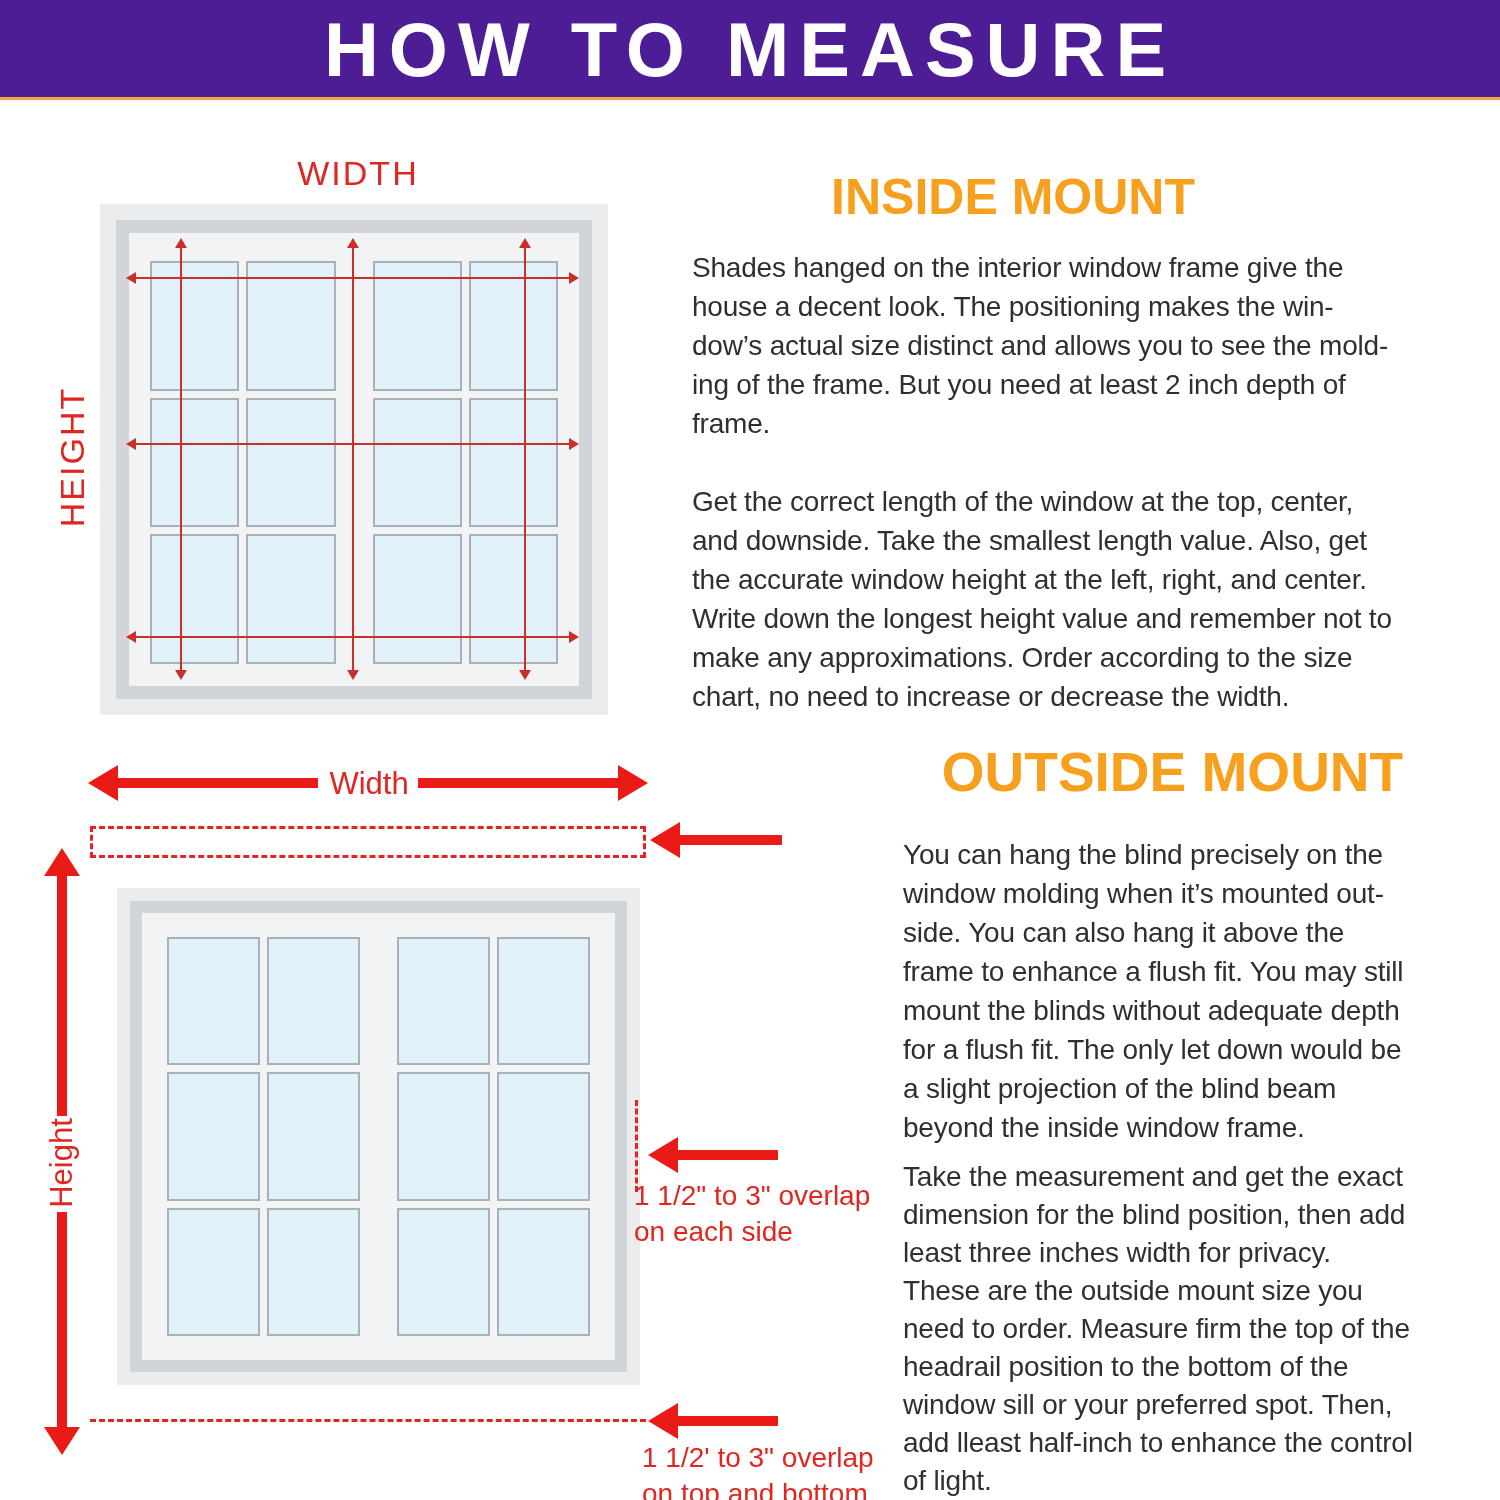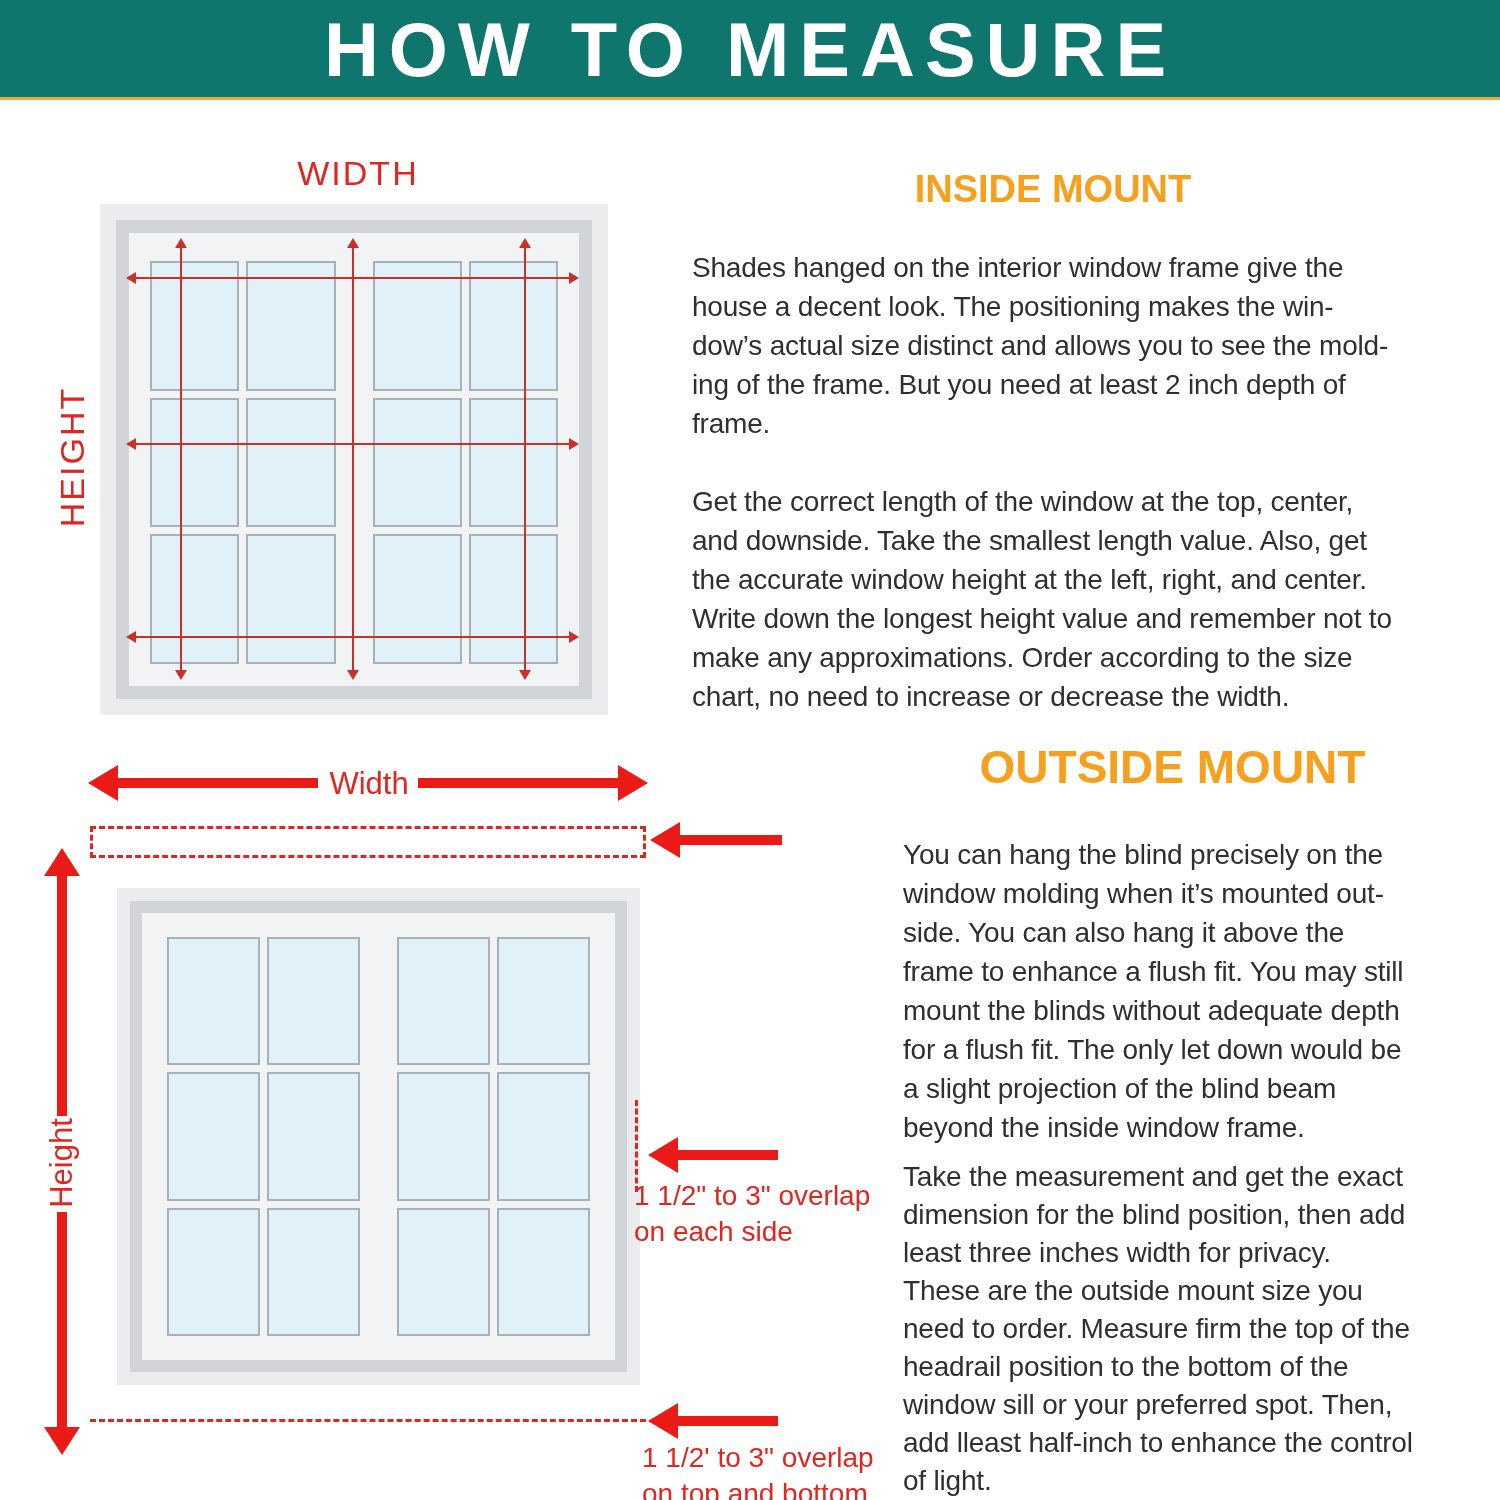--- a/index.html
+++ b/index.html
@@ -1,20 +1,20 @@
 <!DOCTYPE html>
 <html><head>
 <meta charset="utf-8">
 <style>
   html,body{margin:0;padding:0;background:#fff;}
   .canvas{position:relative;width:1500px;height:1500px;background:#fff;overflow:hidden;
           font-family:"Liberation Sans", sans-serif;}
 
   
-  .banner{position:absolute;left:0;top:0;width:1500px;height:97px;background:#0f766e;
+  .banner{position:absolute;left:0;top:0;width:1500px;height:97px;background:#4c1d95;
           border-bottom:3px solid #EDA544;}
   .banner h1{margin:0;height:97px;line-height:99px;text-align:center;color:#fff;
              font-size:76px;font-weight:bold;letter-spacing:10px;}
 
   
   .window{position:absolute;background:#EBECEE;}
   .bevel{position:absolute;background:#D2D5D8;}
   .sash{position:absolute;background:#F2F3F5;}
   .grid{position:absolute;display:flex;gap:37px;}
   .half{flex:1;display:grid;grid-template-columns:1fr 1fr;grid-template-rows:1fr 1fr 1fr;gap:7px;}
@@ -72,22 +72,22 @@
     transform:translate(-50%,-50%) rotate(-90deg);}
   .lbl-width-bot{left:319px;top:766px;width:100px;text-align:center;font-size:31px;}
   .lbl-height-bot{left:62px;top:1163px;font-size:31px;white-space:nowrap;
     transform:translate(-50%,-50%) rotate(-90deg);}
   .lbl-headrail{left:642px;top:860px;font-size:29px;line-height:37px;}
   .lbl-side{left:634px;top:1178px;font-size:28px;line-height:36px;}
   .lbl-bottom{left:642px;top:1440px;font-size:28px;line-height:36px;}
 
   
   .sec-title{position:absolute;font-weight:bold;color:#F6A01E;text-align:center;white-space:nowrap;}
-  .title-inside{left:688px;top:168px;width:730px;font-size:38px;}
-  .title-outside{left:880px;top:740px;width:585px;font-size:46px;}
+  .title-inside{left:648px;top:168px;width:730px;font-size:50px;}
+  .title-outside{left:880px;top:740px;width:585px;font-size:55px;}
   .para{position:absolute;color:#2F2F2F;font-size:28px;line-height:39px;white-space:pre-line;
         letter-spacing:-0.2px;}
   .p1{left:692px;top:248px;width:810px;}
   .p2{left:692px;top:482px;width:810px;}
   .p3{left:903px;top:835px;width:600px;}
   .p4{left:903px;top:1158px;width:600px;line-height:38px;}
 </style>
 </head>
 <body>
 

